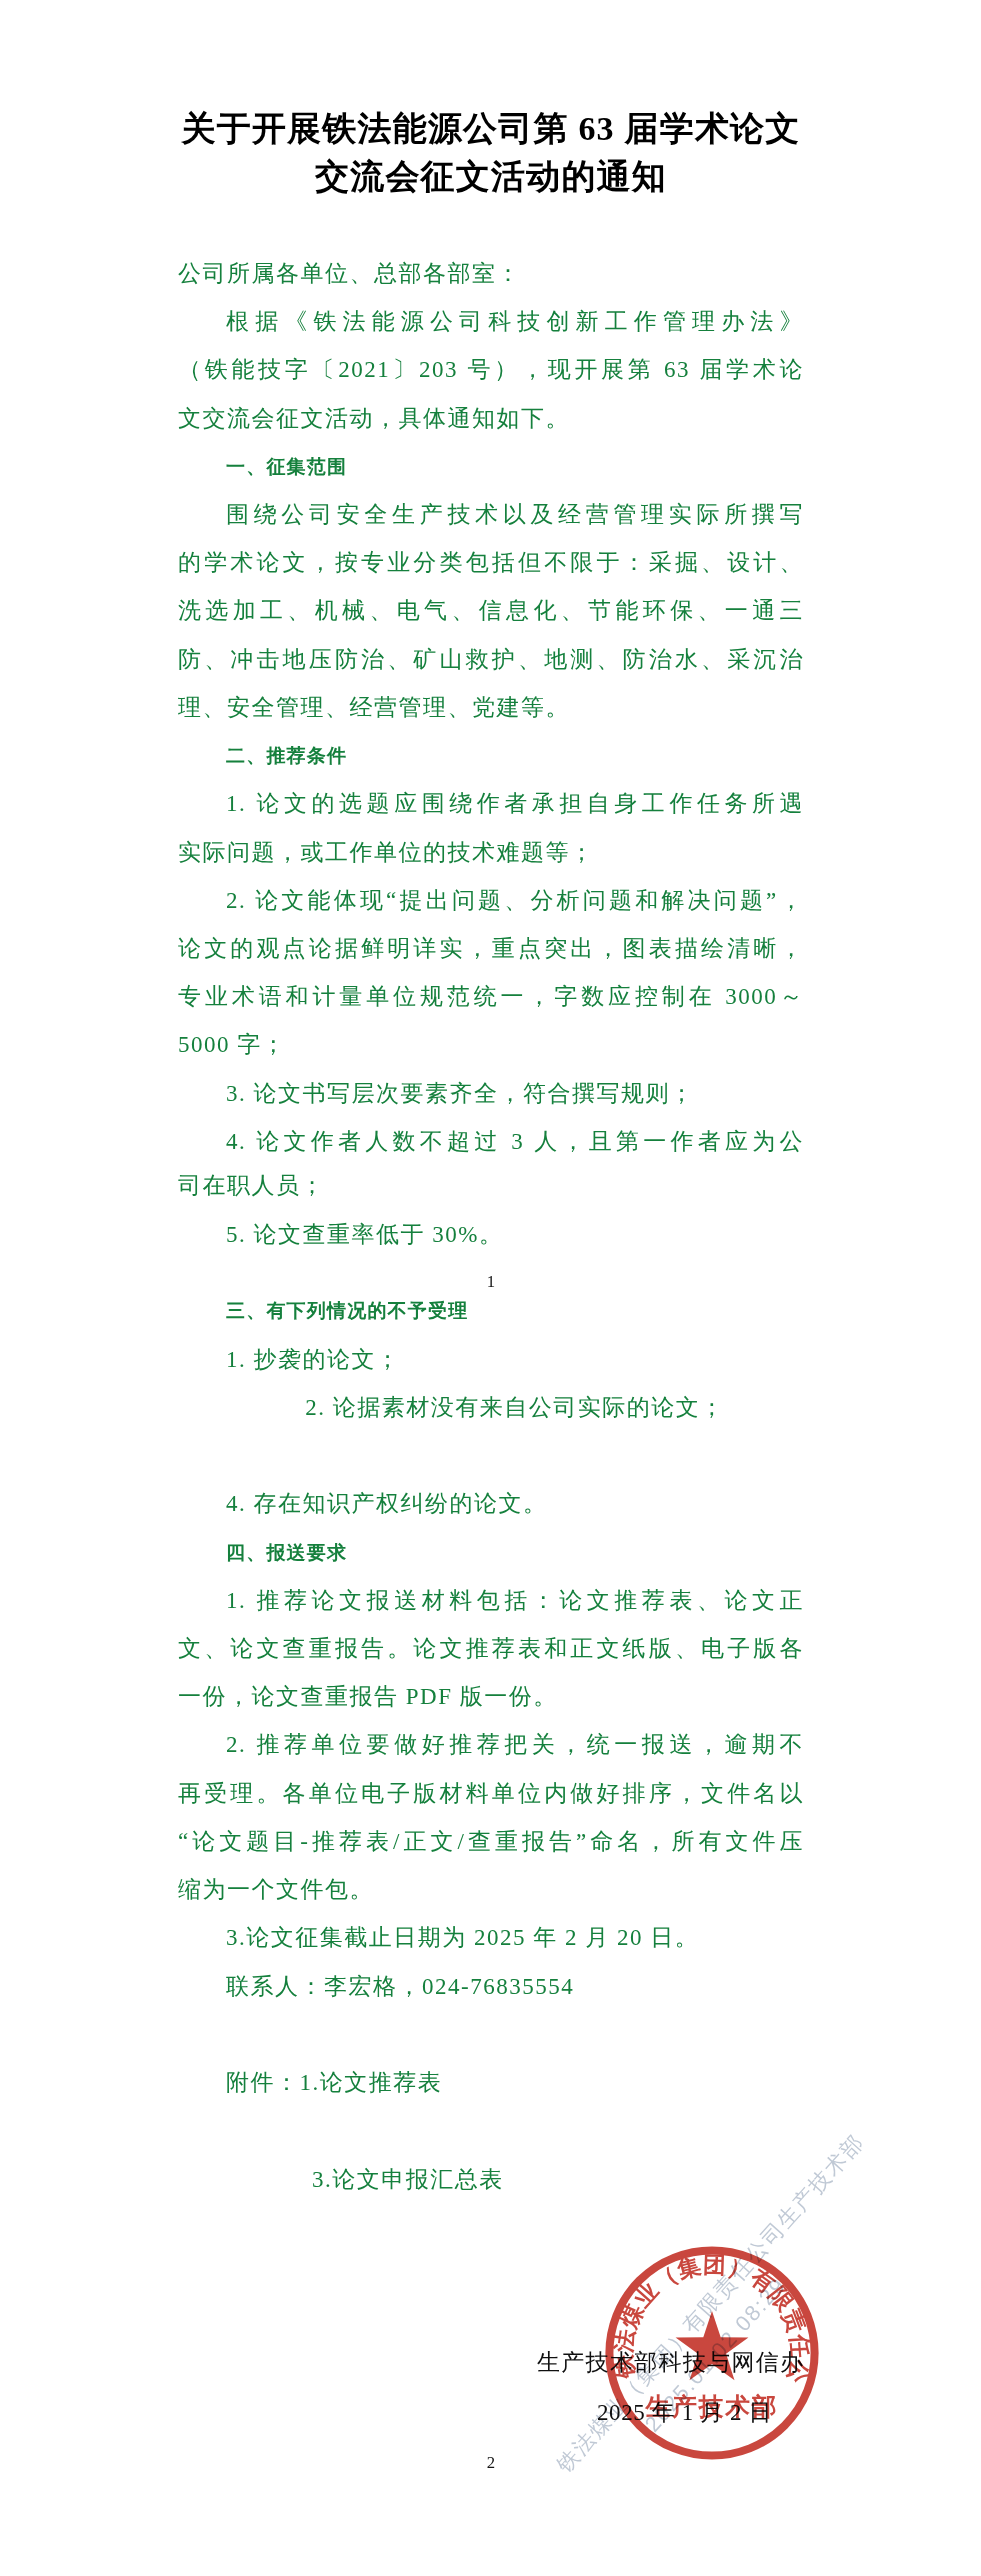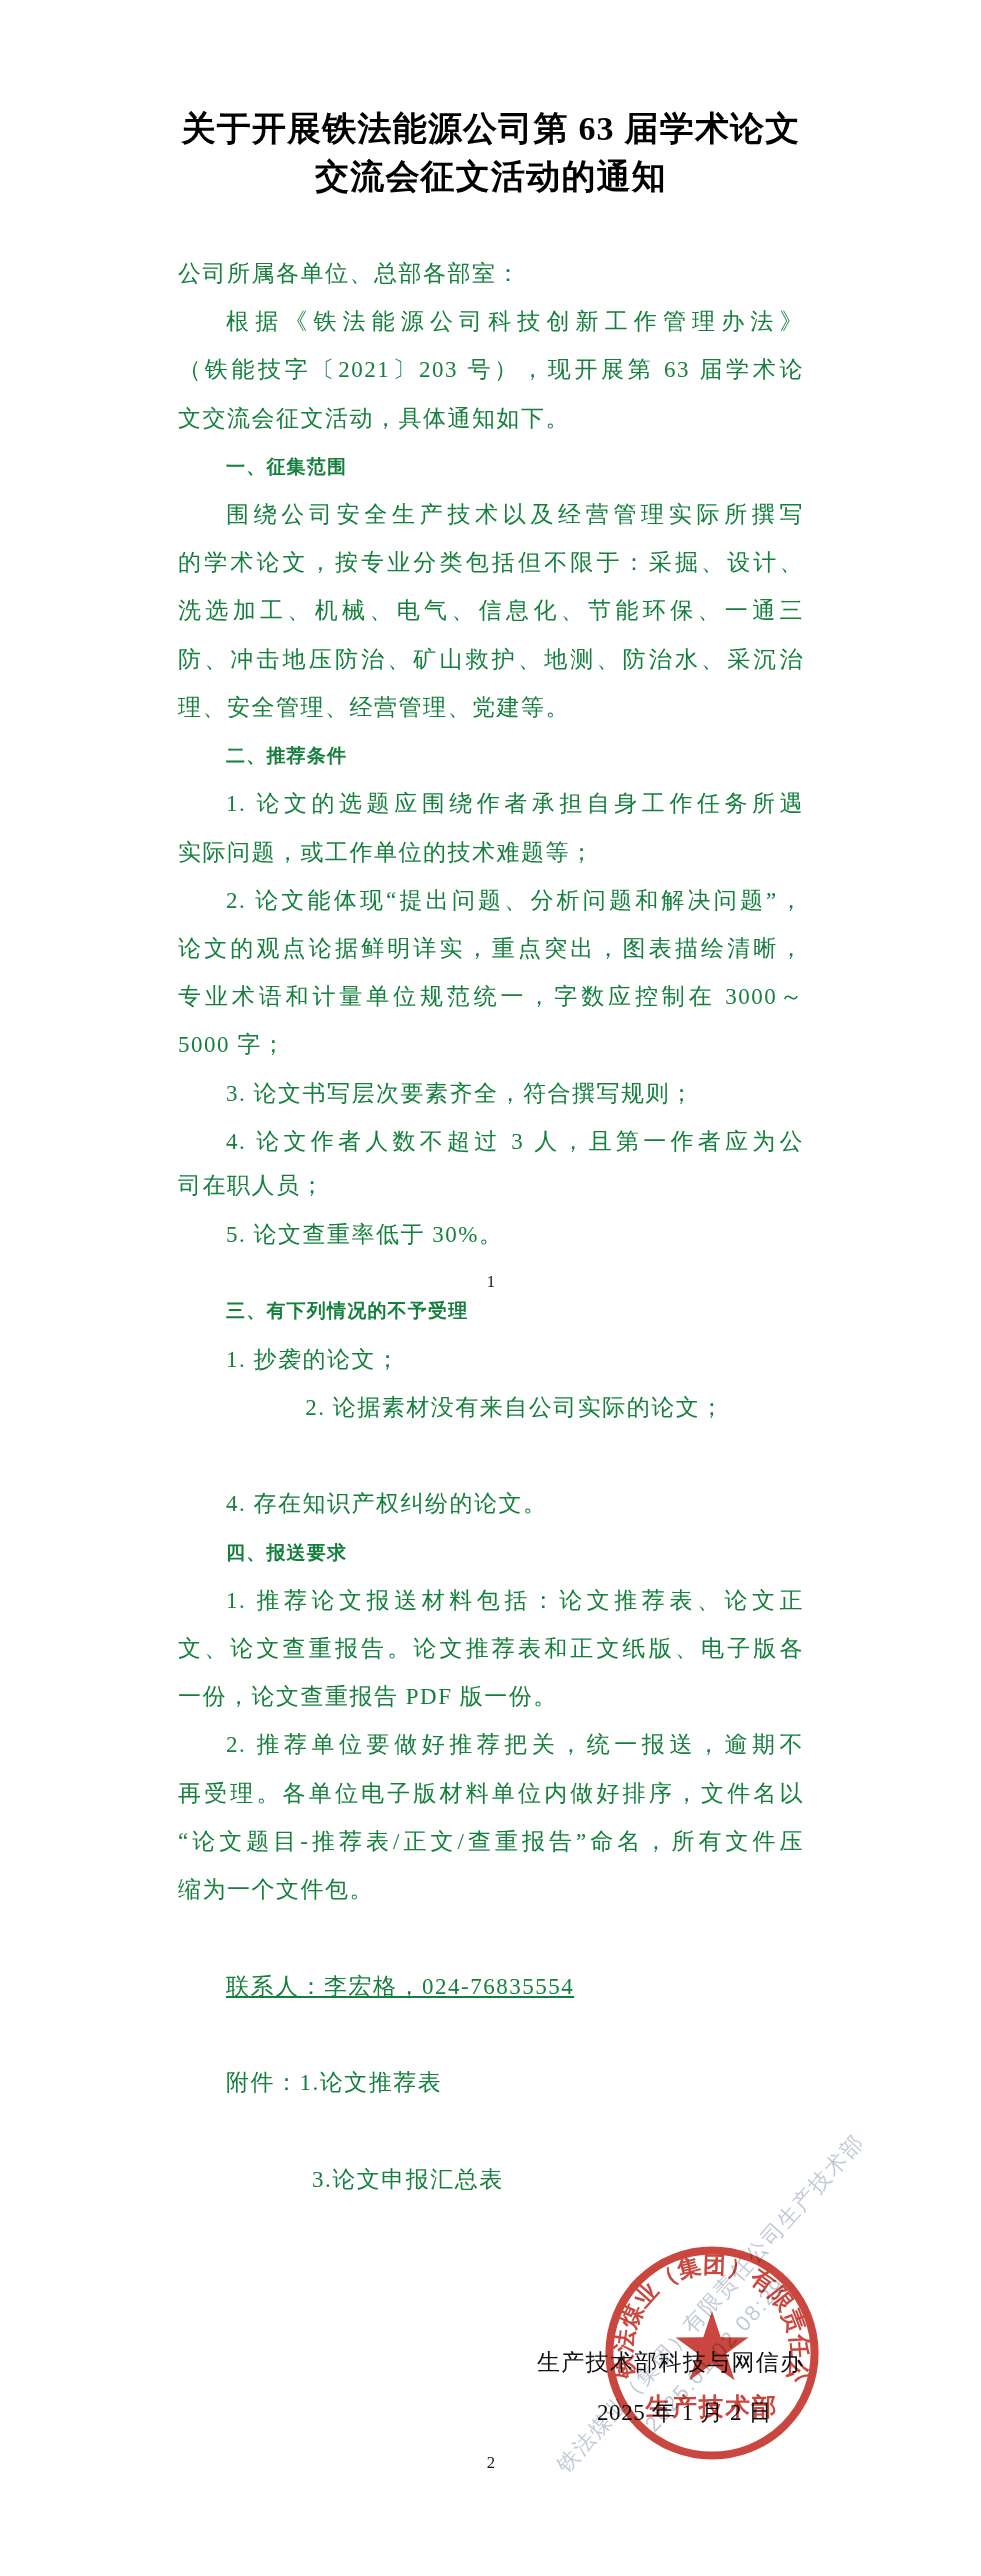--- a/index.html
+++ b/index.html
@@ -160,22 +160,23 @@
   <div class="line ind" style="top:1480px;">4. 存在知识产权纠纷的论文。</div>
 
   <div class="line ind head" style="top:1529px;">四、报送要求</div>
   <div class="line ind just" style="top:1577px;">1. 推荐论文报送材料包括：论文推荐表、论文正</div>
   <div class="line just" style="top:1625px;">文、论文查重报告。论文推荐表和正文纸版、电子版各</div>
   <div class="line" style="top:1673px;">一份，论文查重报告 PDF 版一份。</div>
   <div class="line ind just" style="top:1721px;">2. 推荐单位要做好推荐把关，统一报送，逾期不</div>
   <div class="line just" style="top:1770px;">再受理。各单位电子版材料单位内做好排序，文件名以</div>
   <div class="line just" style="top:1818px;">“论文题目-推荐表/正文/查重报告”命名，所有文件压</div>
   <div class="line" style="top:1866px;">缩为一个文件包。</div>
-
-  <div class="line ind" style="top:1963px;text-decoration:underline;">联系人：李宏格，024-76835554</div>
+  <div class="line ind" style="top:1914px;">3.论文征集截止日期为 2025 年 2 月 20 日。</div>
+
+  <div class="line ind" style="top:1963px;">联系人：李宏格，024-76835554</div>
 
   <div class="line ind" style="top:2059px;">附件：1.论文推荐表</div>
   <div class="line" style="top:2156px; left:312px; width:492px;">3.论文申报汇总表</div>
 
   <div class="watermark">
     <div>铁法煤业（集团）有限责任公司生产技术部</div>
     <div>2025.01.02 08:29</div>
   </div>
 
   <div class="sig" style="top:2339px;">生产技术部科技与网信办</div>

